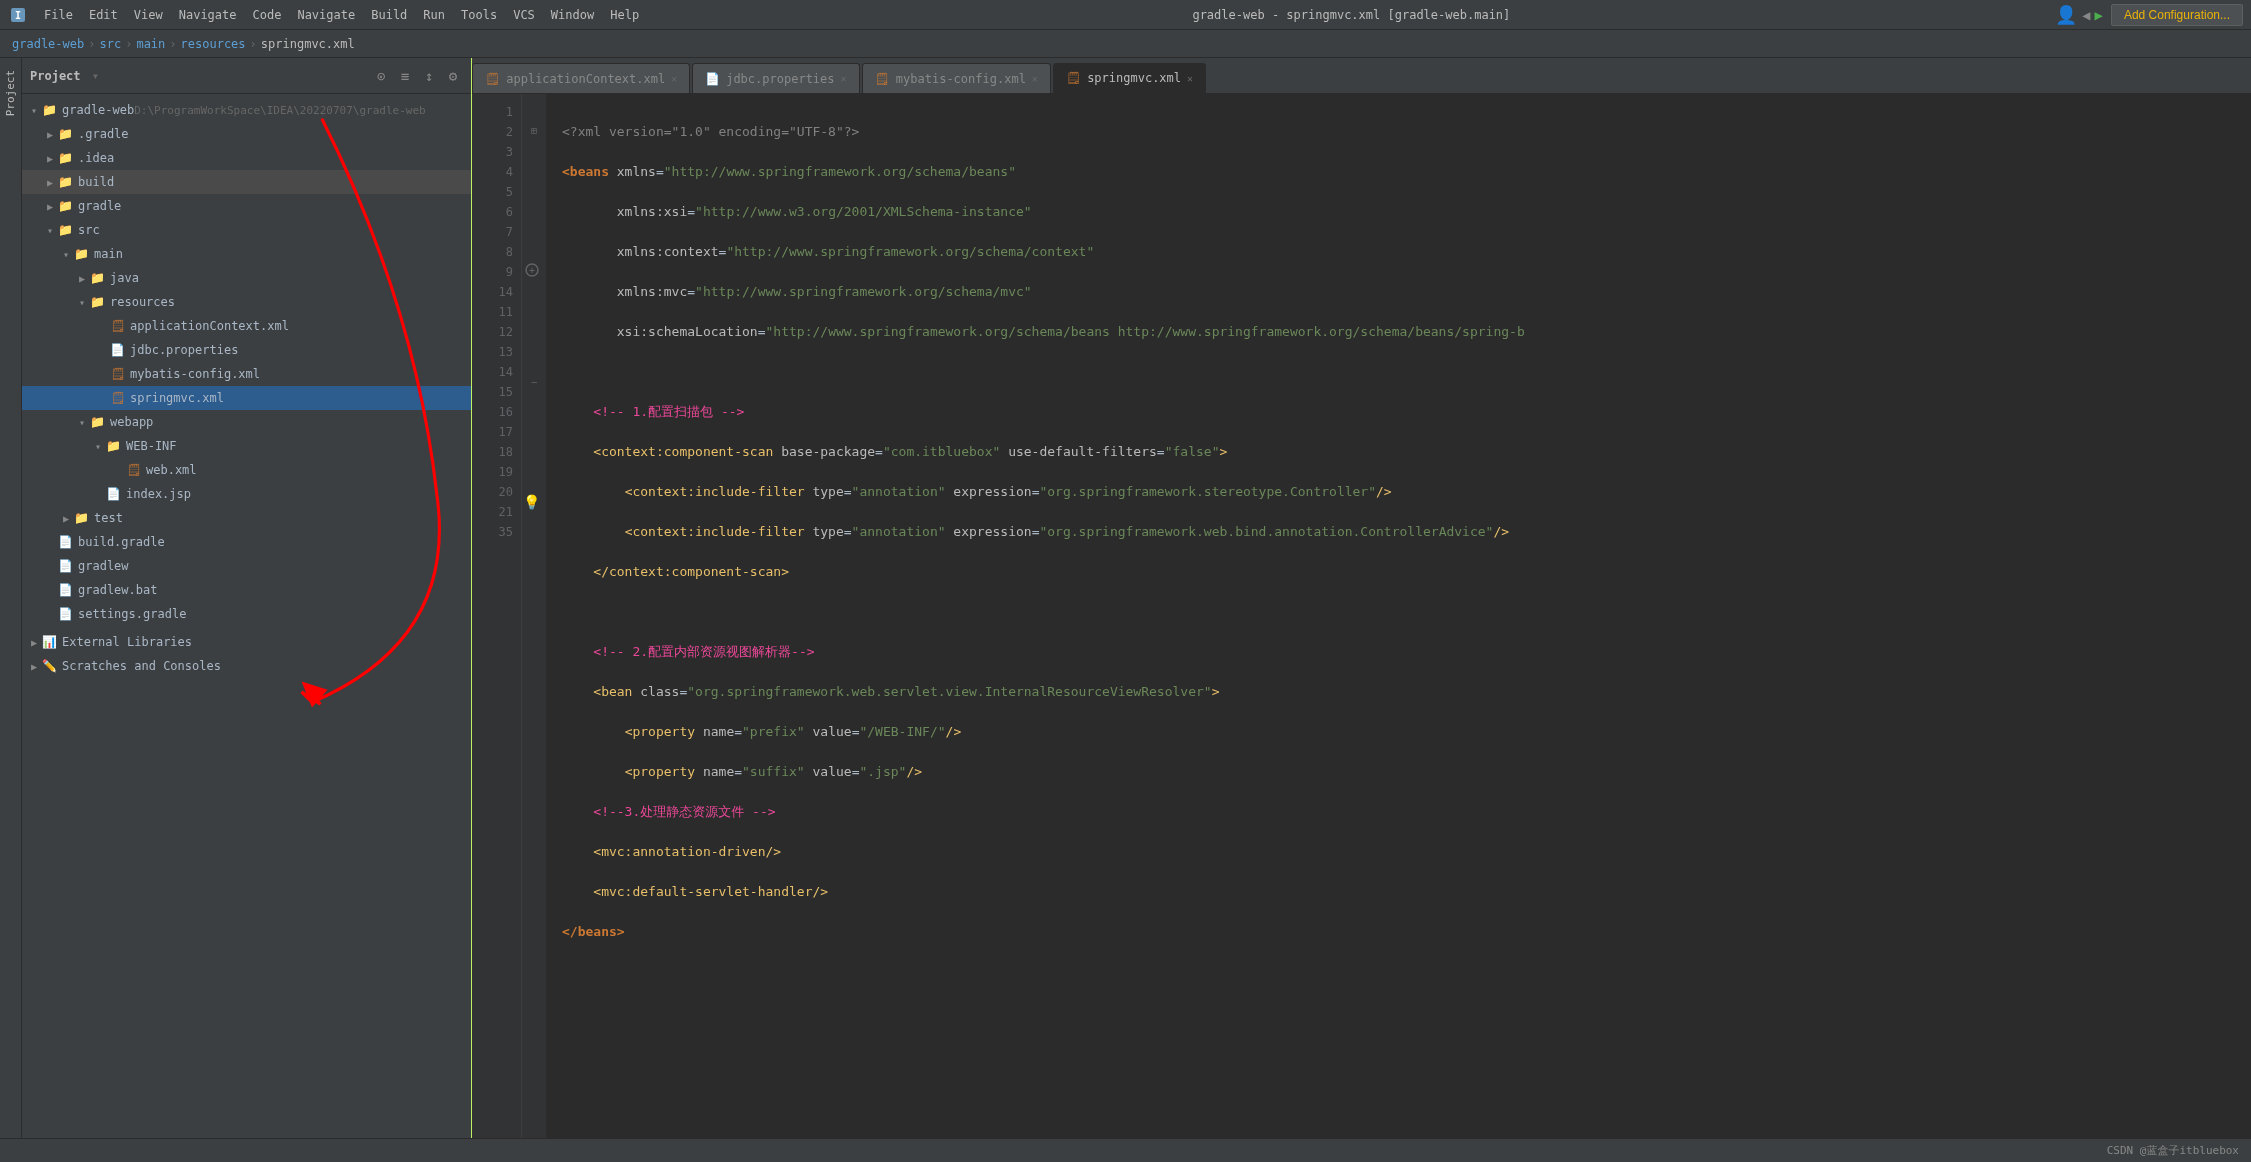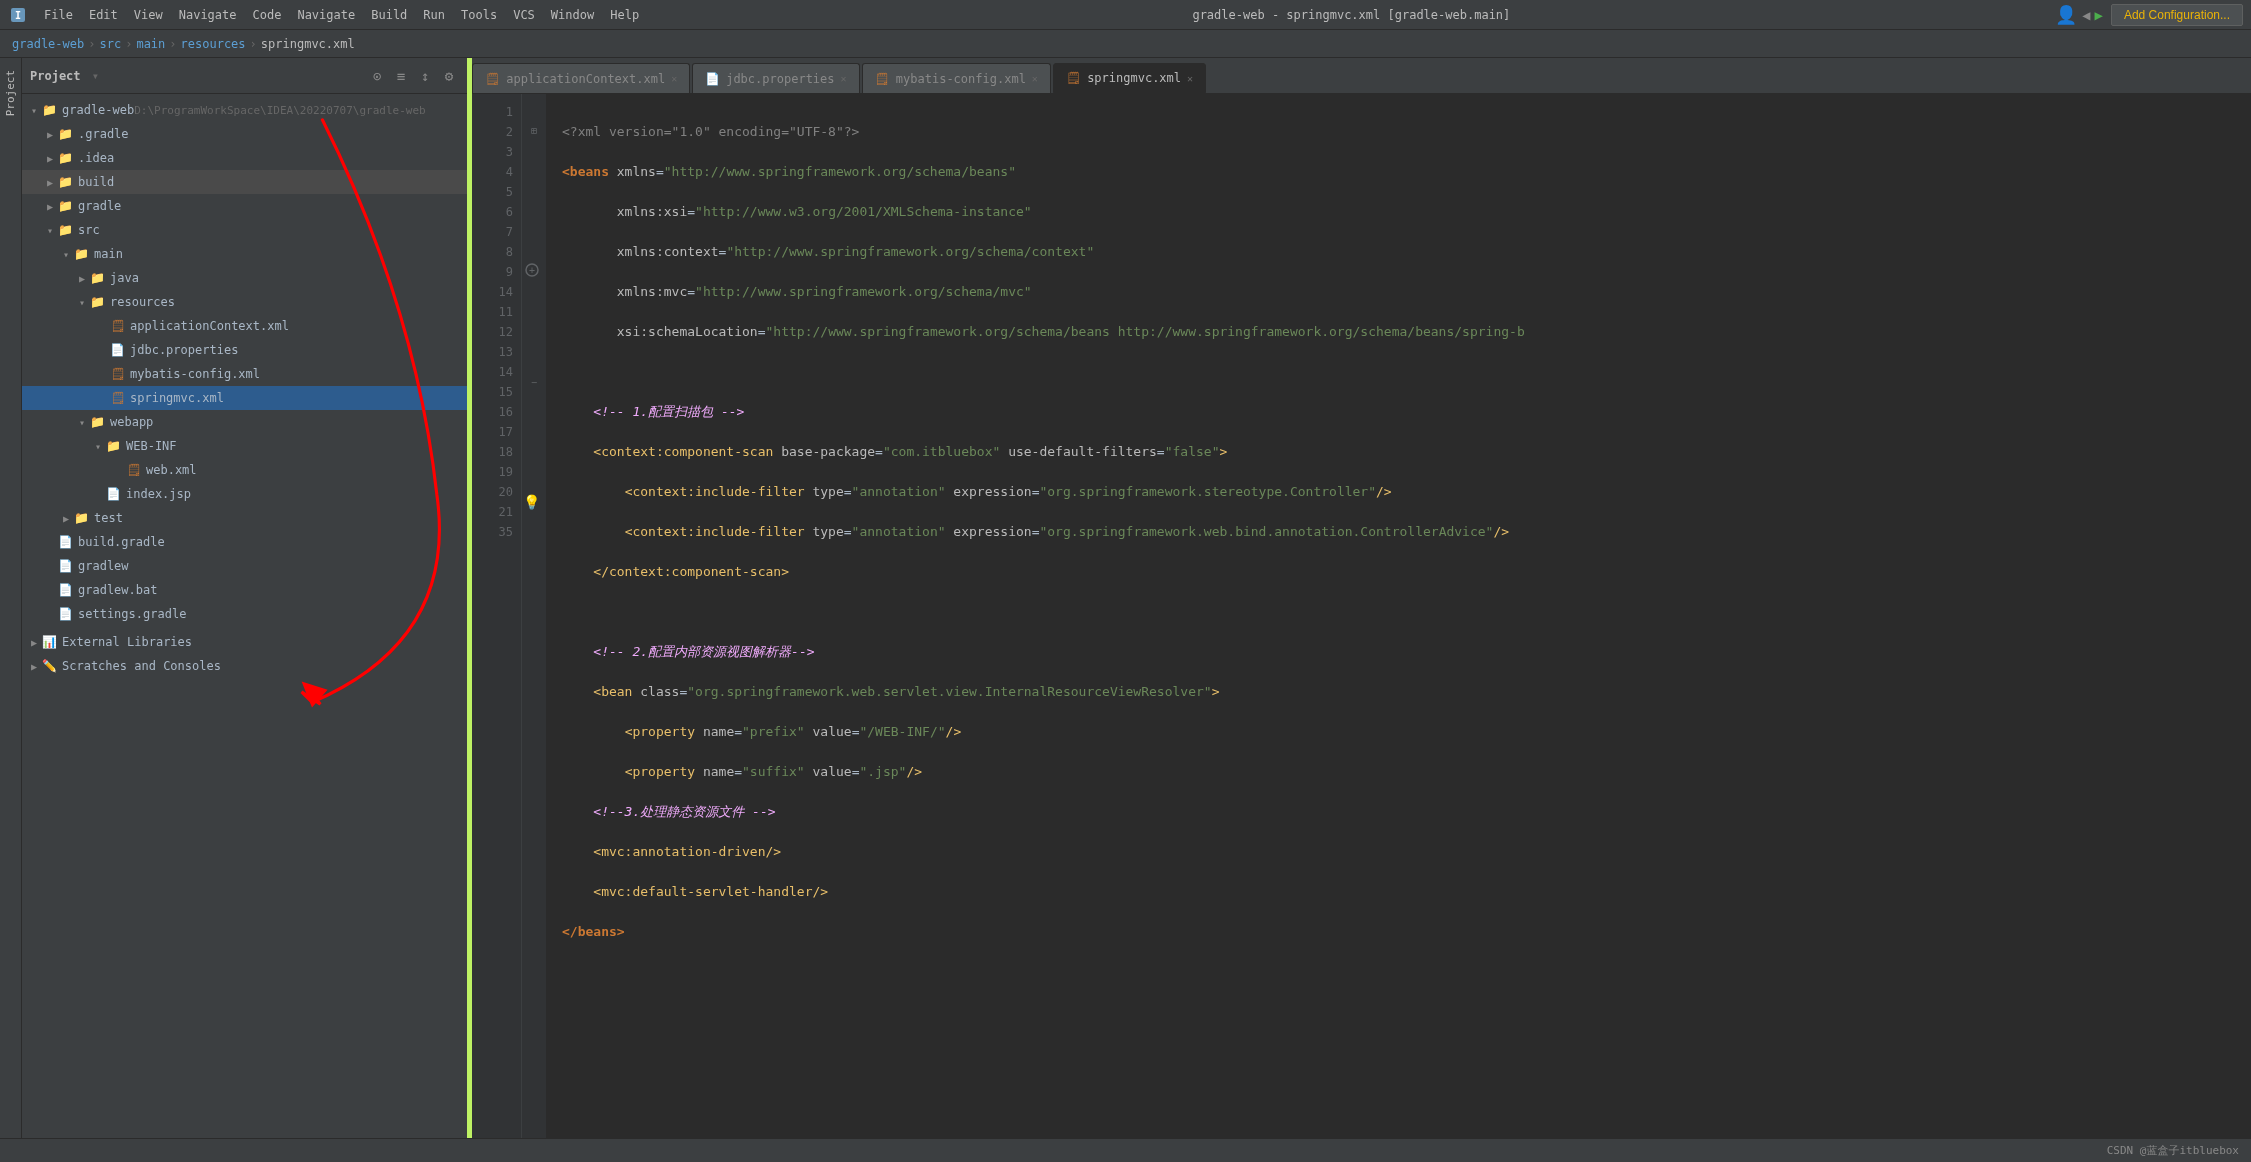--- a/index.html
+++ b/index.html
@@ -105,21 +105,21 @@
       cursor: pointer;
       white-space: nowrap;
     }
 
     
     .project-panel {
       width: 450px;
       background: #3c3f41;
       display: flex;
       flex-direction: column;
-      border-right: 5px solid #bef264;
+      border-right: 1px solid #bef264;
       flex-shrink: 0;
     }
 
     .panel-header {
       display: flex;
       align-items: center;
       padding: 4px 8px;
       border-bottom: 1px solid #2b2b2b;
       background: #3c3f41;
       height: 36px;
@@ -273,21 +273,21 @@
       line-height: 20px;
       font-size: 13px;
       white-space: pre;
     }
 
     
     .xml-decl { color: #808080; }
     .xml-tag { color: #e8bf6a; }
     .xml-attr { color: #bababa; }
     .xml-string { color: #6a8759; }
-    .xml-comment { color: #f0abfc; font-style: italic; }
+    .xml-comment { color: #ec4899; }
     .highlight-tag { color: #cc7832; font-weight: bold; }
 
     
     .status-bar {
       height: 24px;
       background: #3c3f41;
       border-top: 1px solid #2b2b2b;
       display: flex;
       align-items: center;
       padding: 0 12px;

